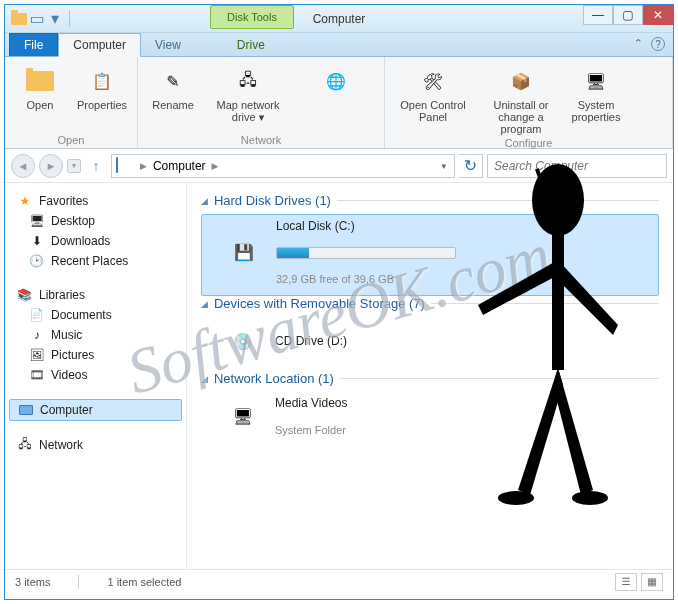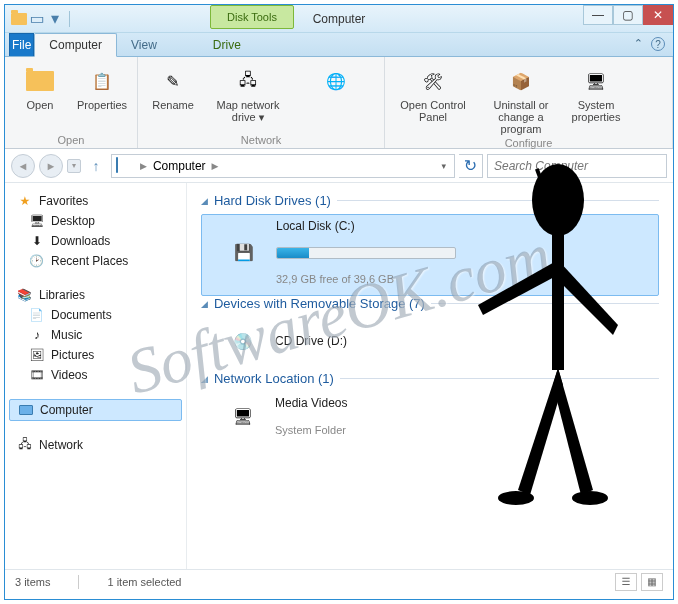--- a/index.html
+++ b/index.html
@@ -14,21 +14,21 @@
 .titlebar .sep { width: 1px; height: 16px; background: #a0c4d8; margin: 0 4px; }
 .titlebar .contextual { position: absolute; left: 205px; top: 0; height: 24px; padding: 2px 16px; background: #c8e8a0; border: 1px solid #7db83a; border-radius: 2px; font-size: 11px; color: #3a6b0f; display: flex; align-items: center; }
 .titlebar .title { position: absolute; left: 50%; transform: translateX(-50%); font-size: 12px; color: #333; }
 .window-controls { position: absolute; right: 0; top: 0; display: flex; }
 .window-controls > div { width: 30px; height: 20px; display: flex; align-items: center; justify-content: center; font-size: 12px; cursor: pointer; }
 .wc-min, .wc-max { background: #e8f4fb; color: #333; border: 1px solid #a8c8da; }
 .wc-close { width: 48px; background: #c75050; color: #fff; }
 
 
 .tabs-row { height: 24px; background: linear-gradient(#d4e9f7, #c4dff2); display: flex; align-items: flex-end; border-bottom: 1px solid #8bb8d8; position: relative; }
-.tab-file { background: #1979ca; color: #fff; padding: 4px 2px; font-size: 12px; margin-left: 4px; border: 1px solid #1566ac; border-bottom: none; }
+.tab-file { background: #1979ca; color: #fff; padding: 4px 14px; font-size: 12px; margin-left: 4px; border: 1px solid #1566ac; border-bottom: none; }
 .tab { padding: 4px 14px; font-size: 12px; color: #436b88; cursor: pointer; }
 .tab.active { background: #f5f6f7; border: 1px solid #8bb8d8; border-bottom: 1px solid #f5f6f7; border-radius: 2px 2px 0 0; color: #333; margin-bottom: -1px; }
 .tab.contextual-tab { color: #3a6b0f; margin-top: 16px; }
 .chev-help { position: absolute; right: 8px; top: 4px; display: flex; gap: 8px; font-size: 11px; color: #436b88; }
 .chev-help span { cursor: pointer; }
 
 
 .ribbon { height: 92px; background: #f5f6f7; border-bottom: 1px solid #c4cdd6; display: flex; }
 .ribbon-group { border-right: 1px solid #d8dde2; padding: 4px 6px 2px; display: flex; flex-direction: column; justify-content: space-between; }
 .ribbon-group-items { display: flex; gap: 4px; flex: 1; }

